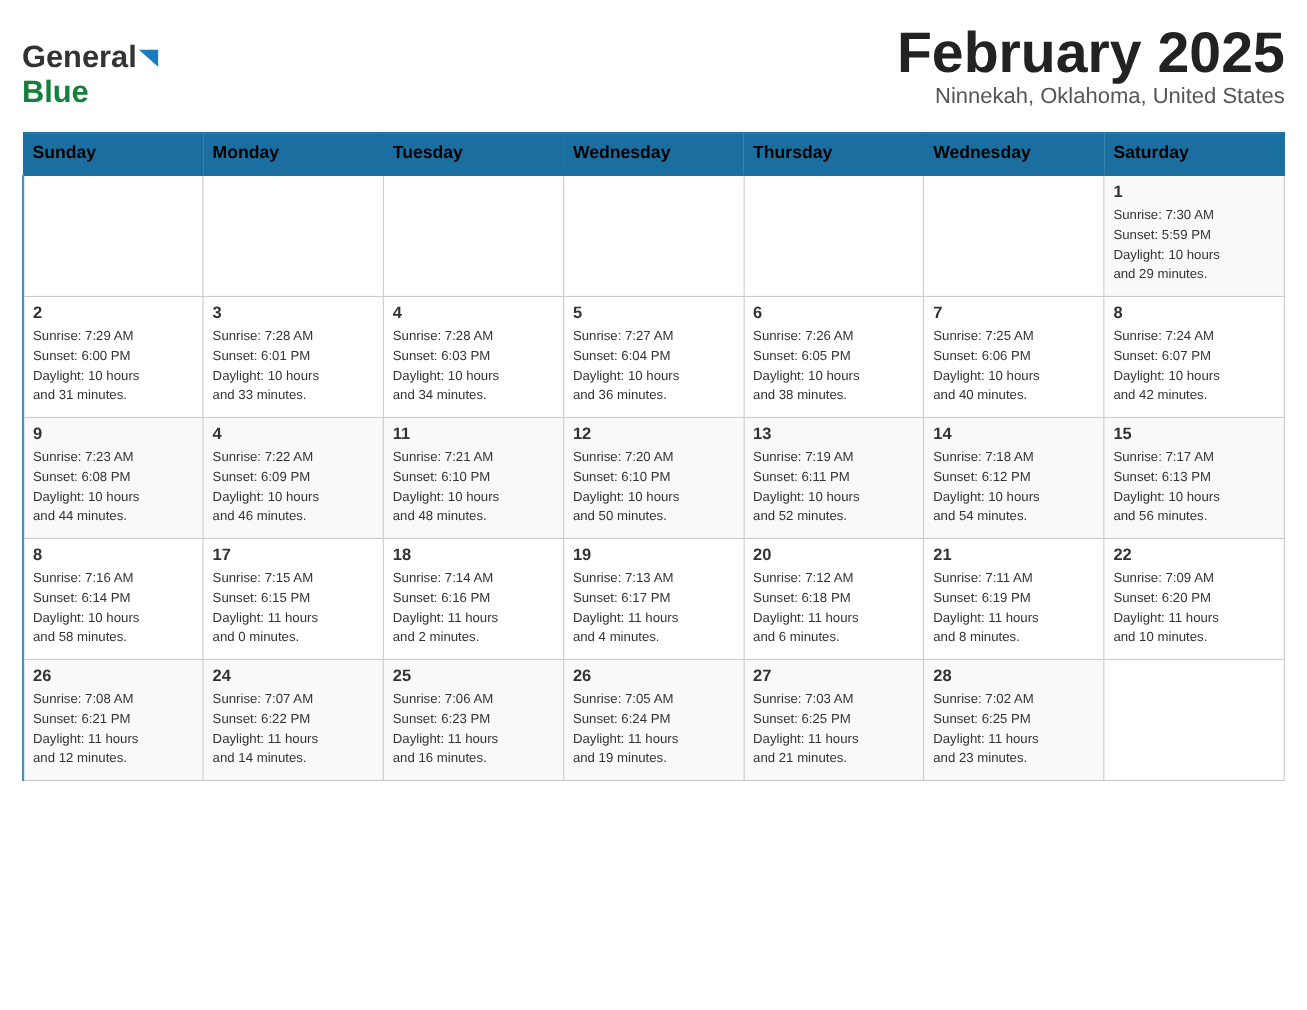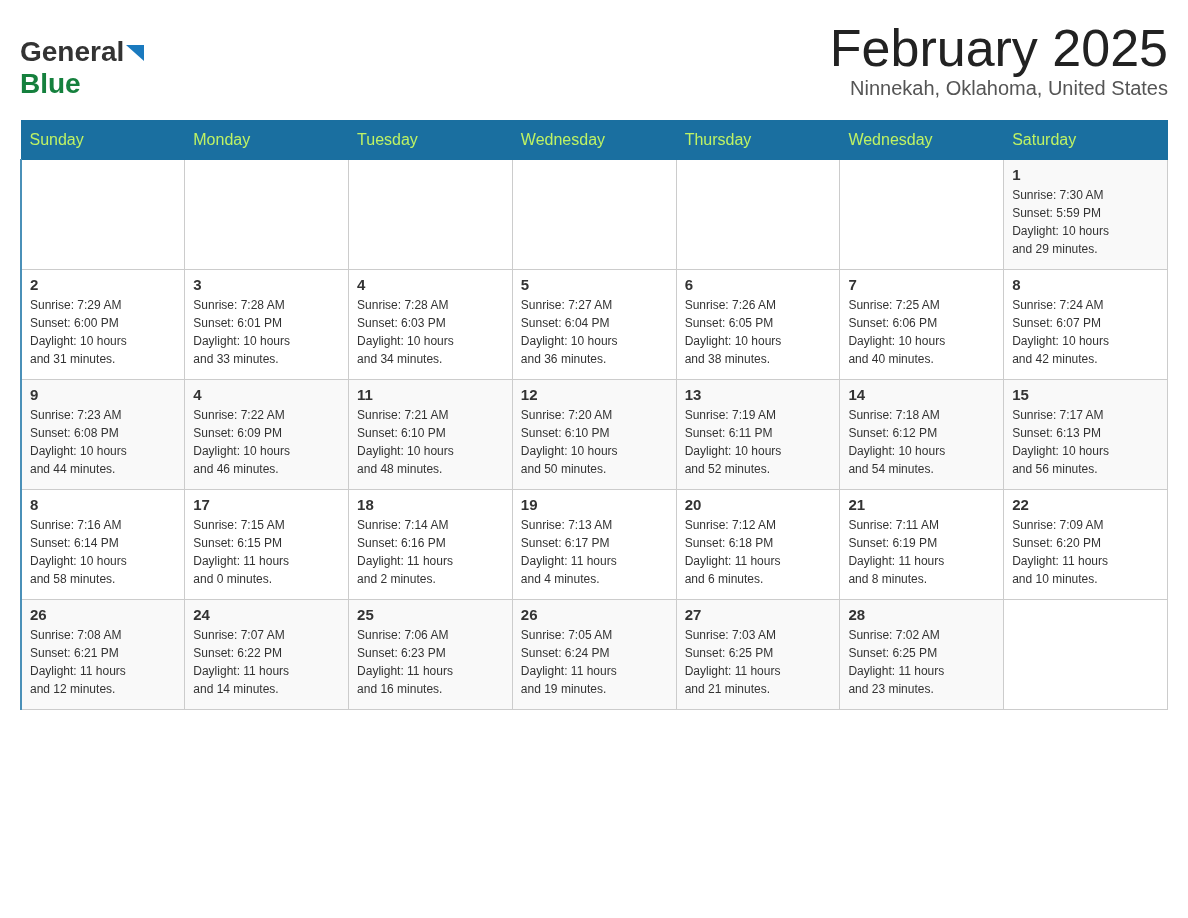--- a/index.html
+++ b/index.html
@@ -18,40 +18,40 @@
     .logo {
       display: flex;
       flex-direction: column;
       align-items: flex-start;
     }
     .title-block {
       text-align: right;
     }
     .title-block h1 {
       font-size: 52px;
-      font-weight: normal;
+      font-weight: bold;
       color: #222;
       line-height: 1.1;
     }
     .title-block h2 {
       font-size: 20px;
       font-weight: normal;
       color: #555;
     }
     .calendar {
       width: 100%;
       border-collapse: collapse;
     }
     .calendar thead th {
       background: #1a6fa0;
-      color: #bef264;
+      color: #000000;
       padding: 10px 8px;
       text-align: left;
       font-size: 16px;
-      font-weight: normal;
+      font-weight: bold;
       border: 1px solid #1a6fa0;
     }
     .calendar tbody td {
       vertical-align: top;
       border: 1px solid #ccc;
       padding: 6px 8px;
       width: 14.28%;
       min-height: 100px;
       height: 110px;
       font-size: 13px;

